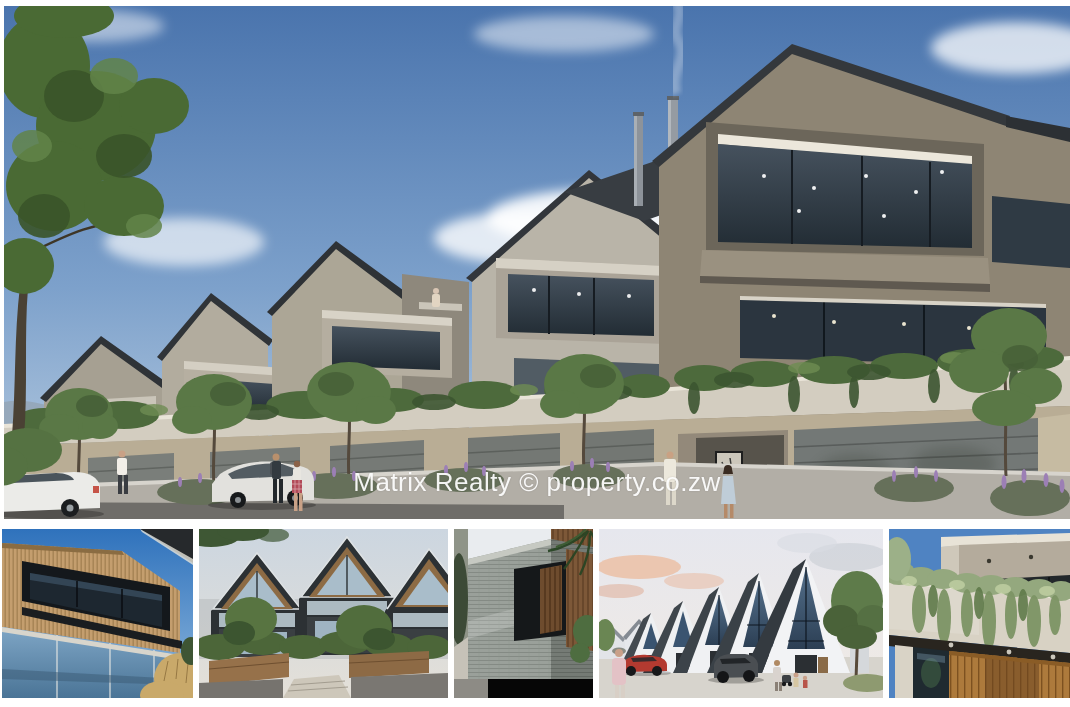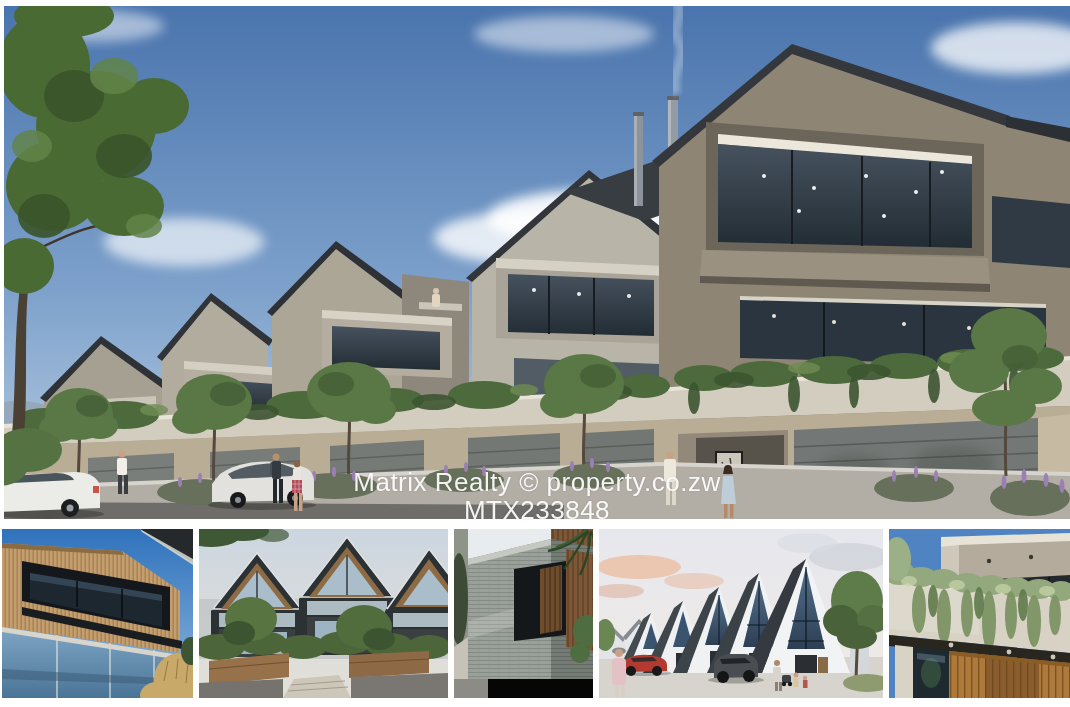--- a/index.html
+++ b/index.html
@@ -374,21 +374,20 @@
         <g fill="#55724 2" opacity="0"></g>
         <g fill="#557242">
             <ellipse cx="24" cy="444" rx="34" ry="22"></ellipse>
             <ellipse cx="-6" cy="460" rx="30" ry="20"></ellipse>
           </g>
       </g>
     </svg>
 
     <div class="watermark">
       <div>Matrix Realty © property.co.zw</div>
-      <div>MTX233848</div>
     </div>
   </div>
 
   <div class="thumbs">
 
     <div class="thumb t1">
       <svg viewBox="0 0 191 169" preserveAspectRatio="none">
         <defs>
           <linearGradient id="t1-sky" x1="0" y1="0" x2="0" y2="1">
             <stop offset="0" stop-color="#2f72bc"></stop>

